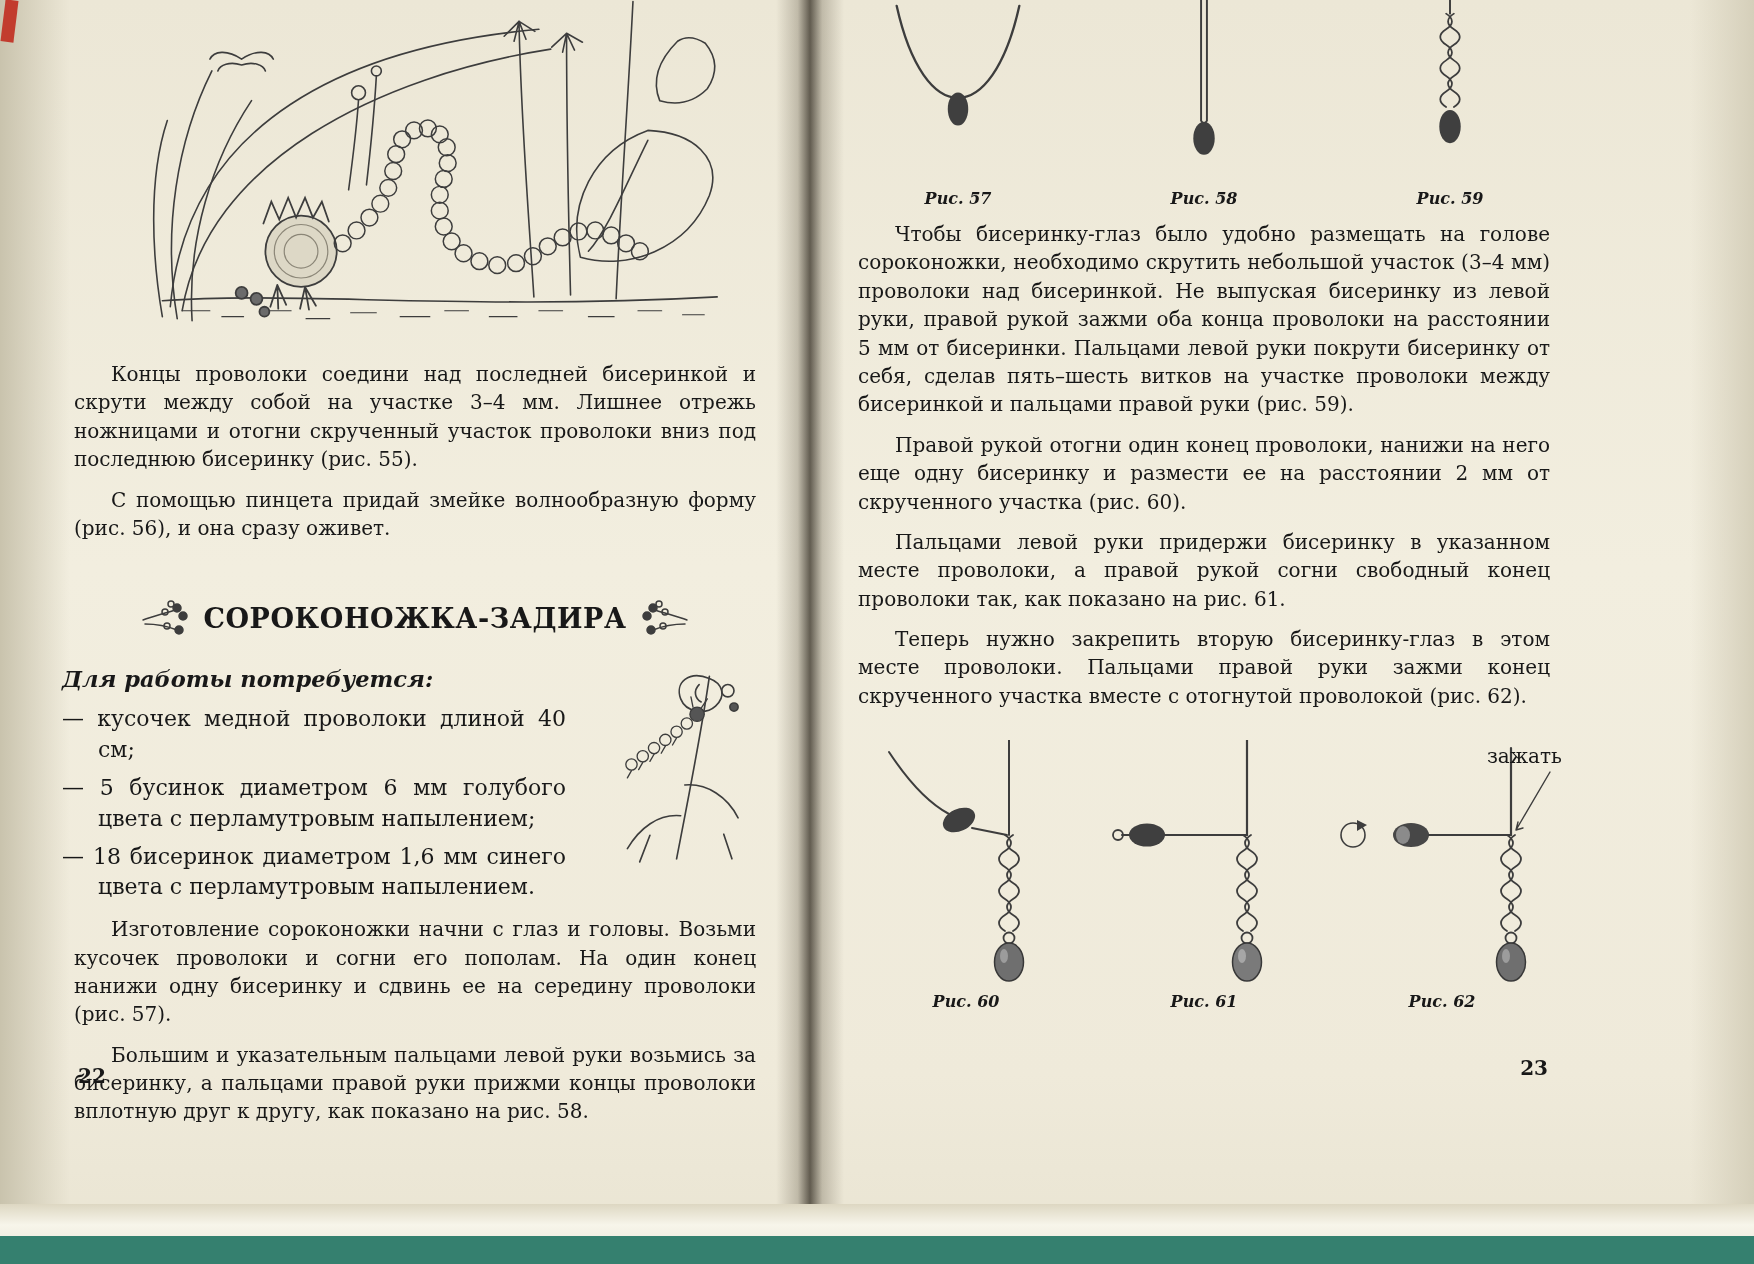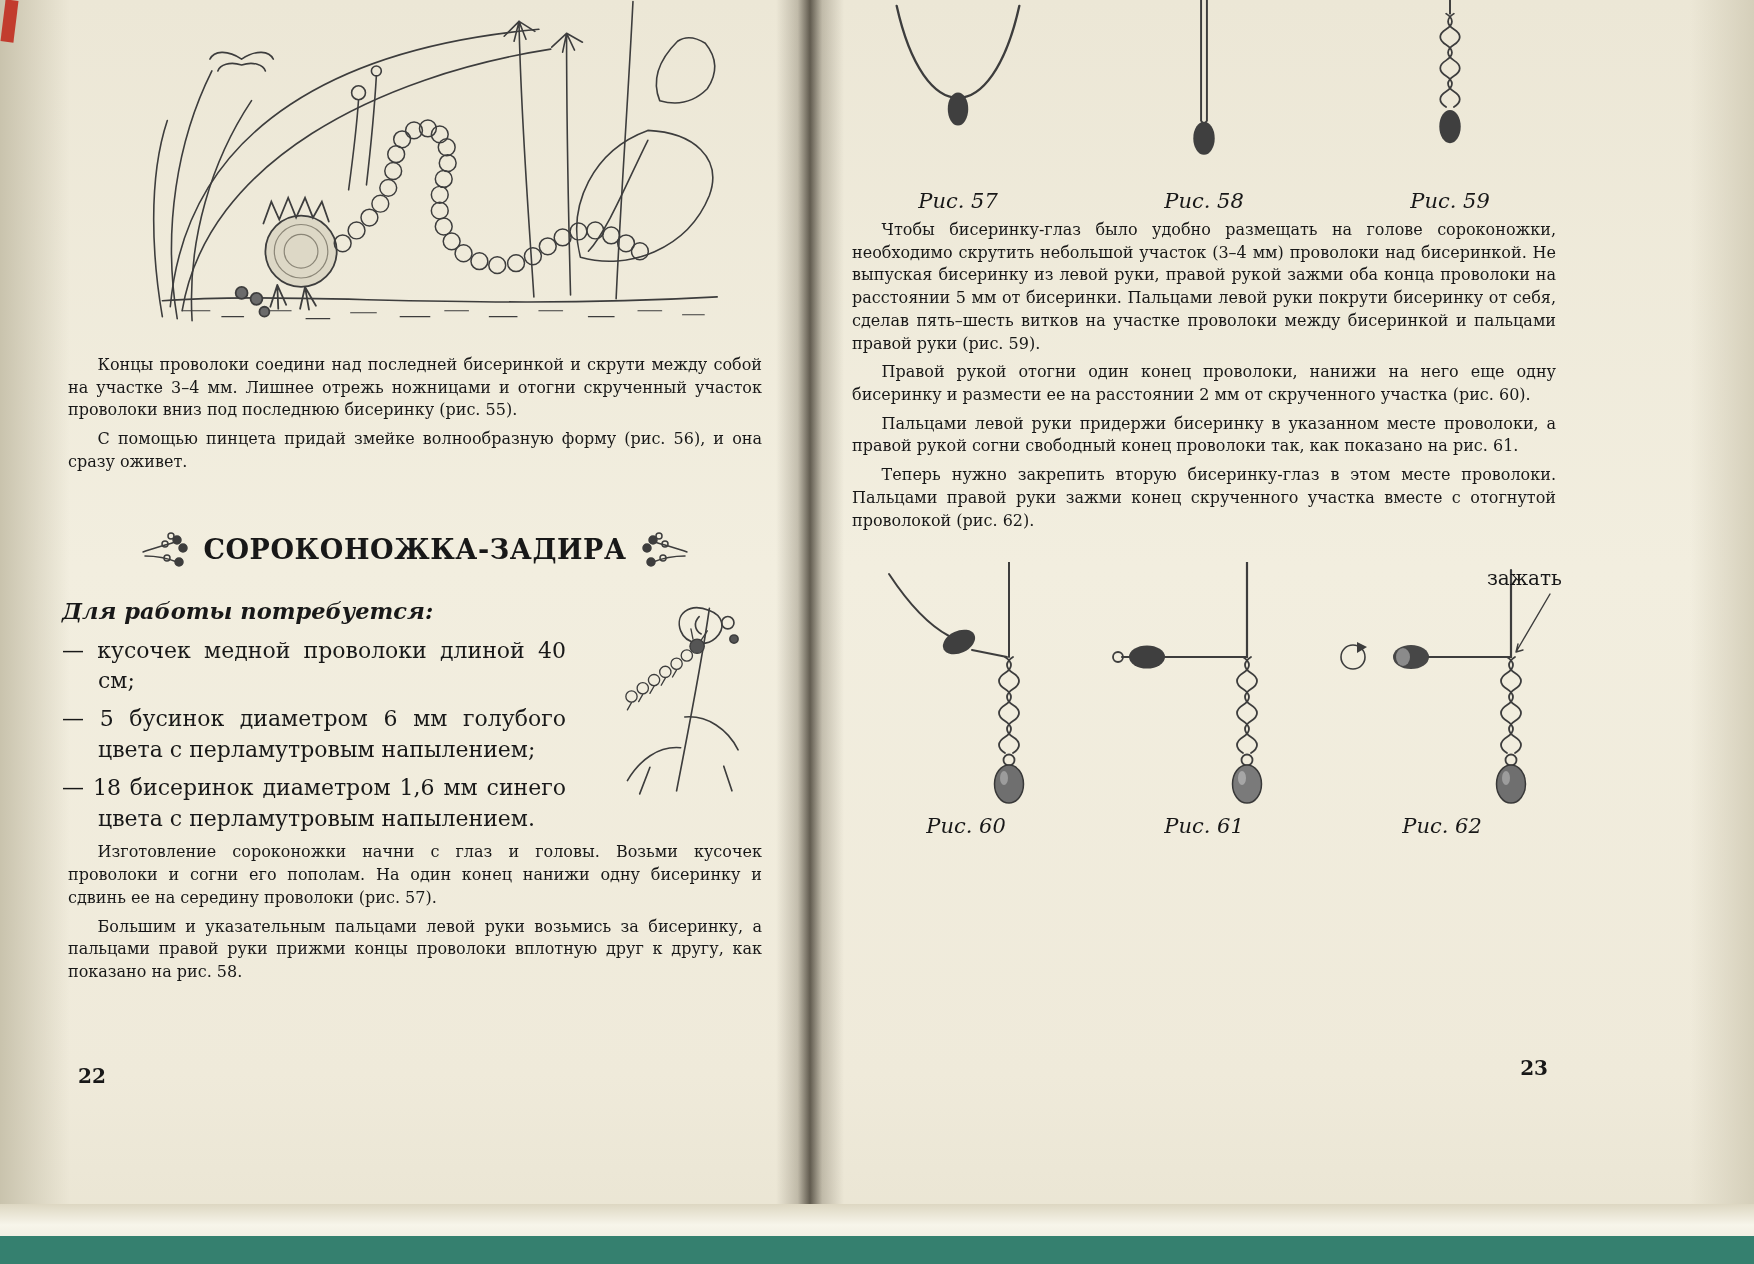--- a/index.html
+++ b/index.html
@@ -20,22 +20,22 @@
     background:linear-gradient(90deg,rgba(110,102,84,0) 0%,rgba(110,102,84,0.35) 32%,rgba(62,56,45,0.8) 50%,rgba(110,102,84,0.35) 68%,rgba(110,102,84,0) 100%);}
   .pages-edge{position:absolute;left:0;top:1204px;width:1754px;height:38px;
     background:linear-gradient(180deg,#ddd7c2 0%,#f7f5ea 55%,#efece0 100%);}
   .cover-strip{position:absolute;left:0;top:1236px;width:1754px;height:28px;background:#35806f;}
   .red-mark{position:absolute;left:3px;top:0;width:13px;height:42px;background:#c23c2e;transform:rotate(7deg);}
 
   .page{position:absolute;top:0;color:#181818;}
   .page-left{left:62px;width:706px;}
   .page-right{left:846px;width:716px;}
 
-  p.body-text{margin:6px;font-size:16px;line-height:1.42;text-align:justify;text-indent:1.85em;}
-  .fig-caption{font-style:italic;font-weight:400;font-size:21px;text-align:center;}
+  p.body-text{margin:12px;font-size:20px;line-height:1.42;text-align:justify;text-indent:1.85em;}
+  .fig-caption{font-style:italic;font-weight:700;font-size:16px;text-align:center;}
 
   
   .illus56{height:348px;text-align:center;}
   .caption56{margin-top:2px;}
   .para1{margin-top:26px;}
   .heading-row{margin-top:54px;display:flex;align-items:center;justify-content:center;gap:14px;}
   .heading-row h2{margin:0;font-size:27px;font-weight:700;letter-spacing:0.6px;}
   .ornament{width:52px;height:44px;}
   .ornament.flip{transform:scaleX(-1);}
   .materials-block{margin-top:26px;overflow:visible;}

